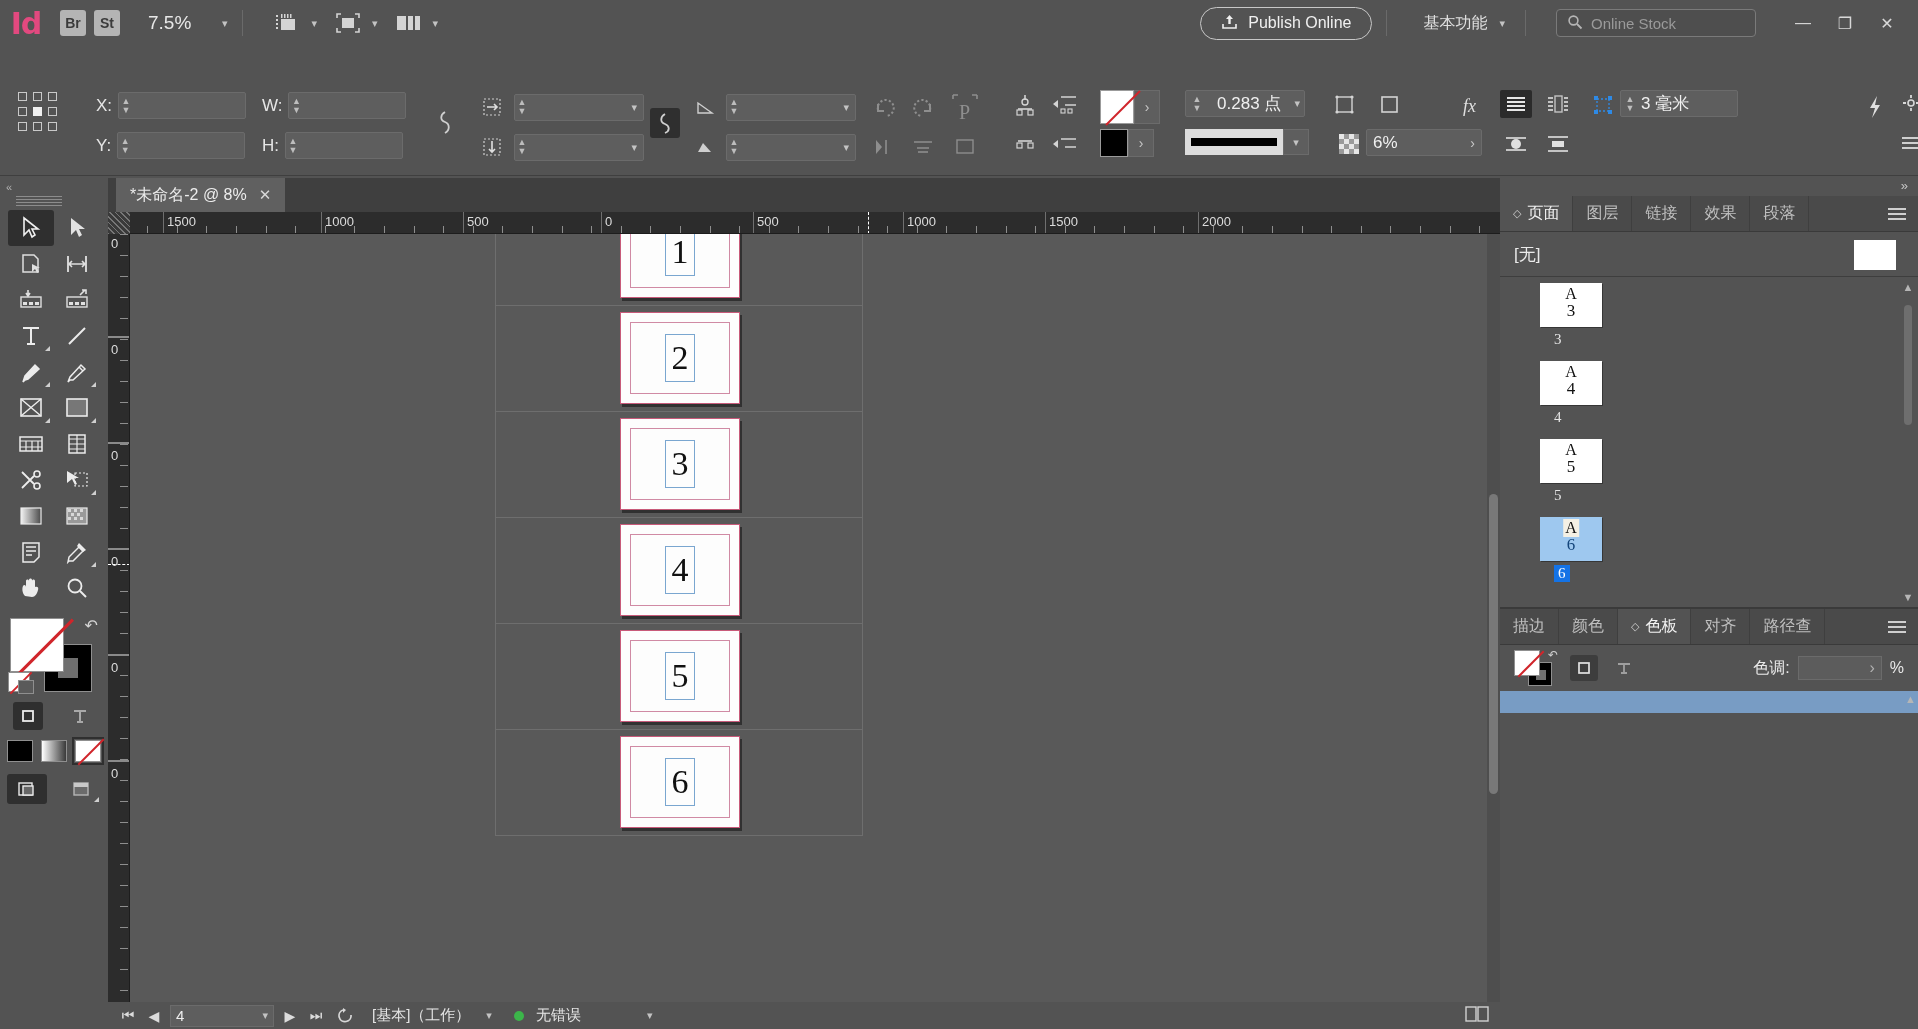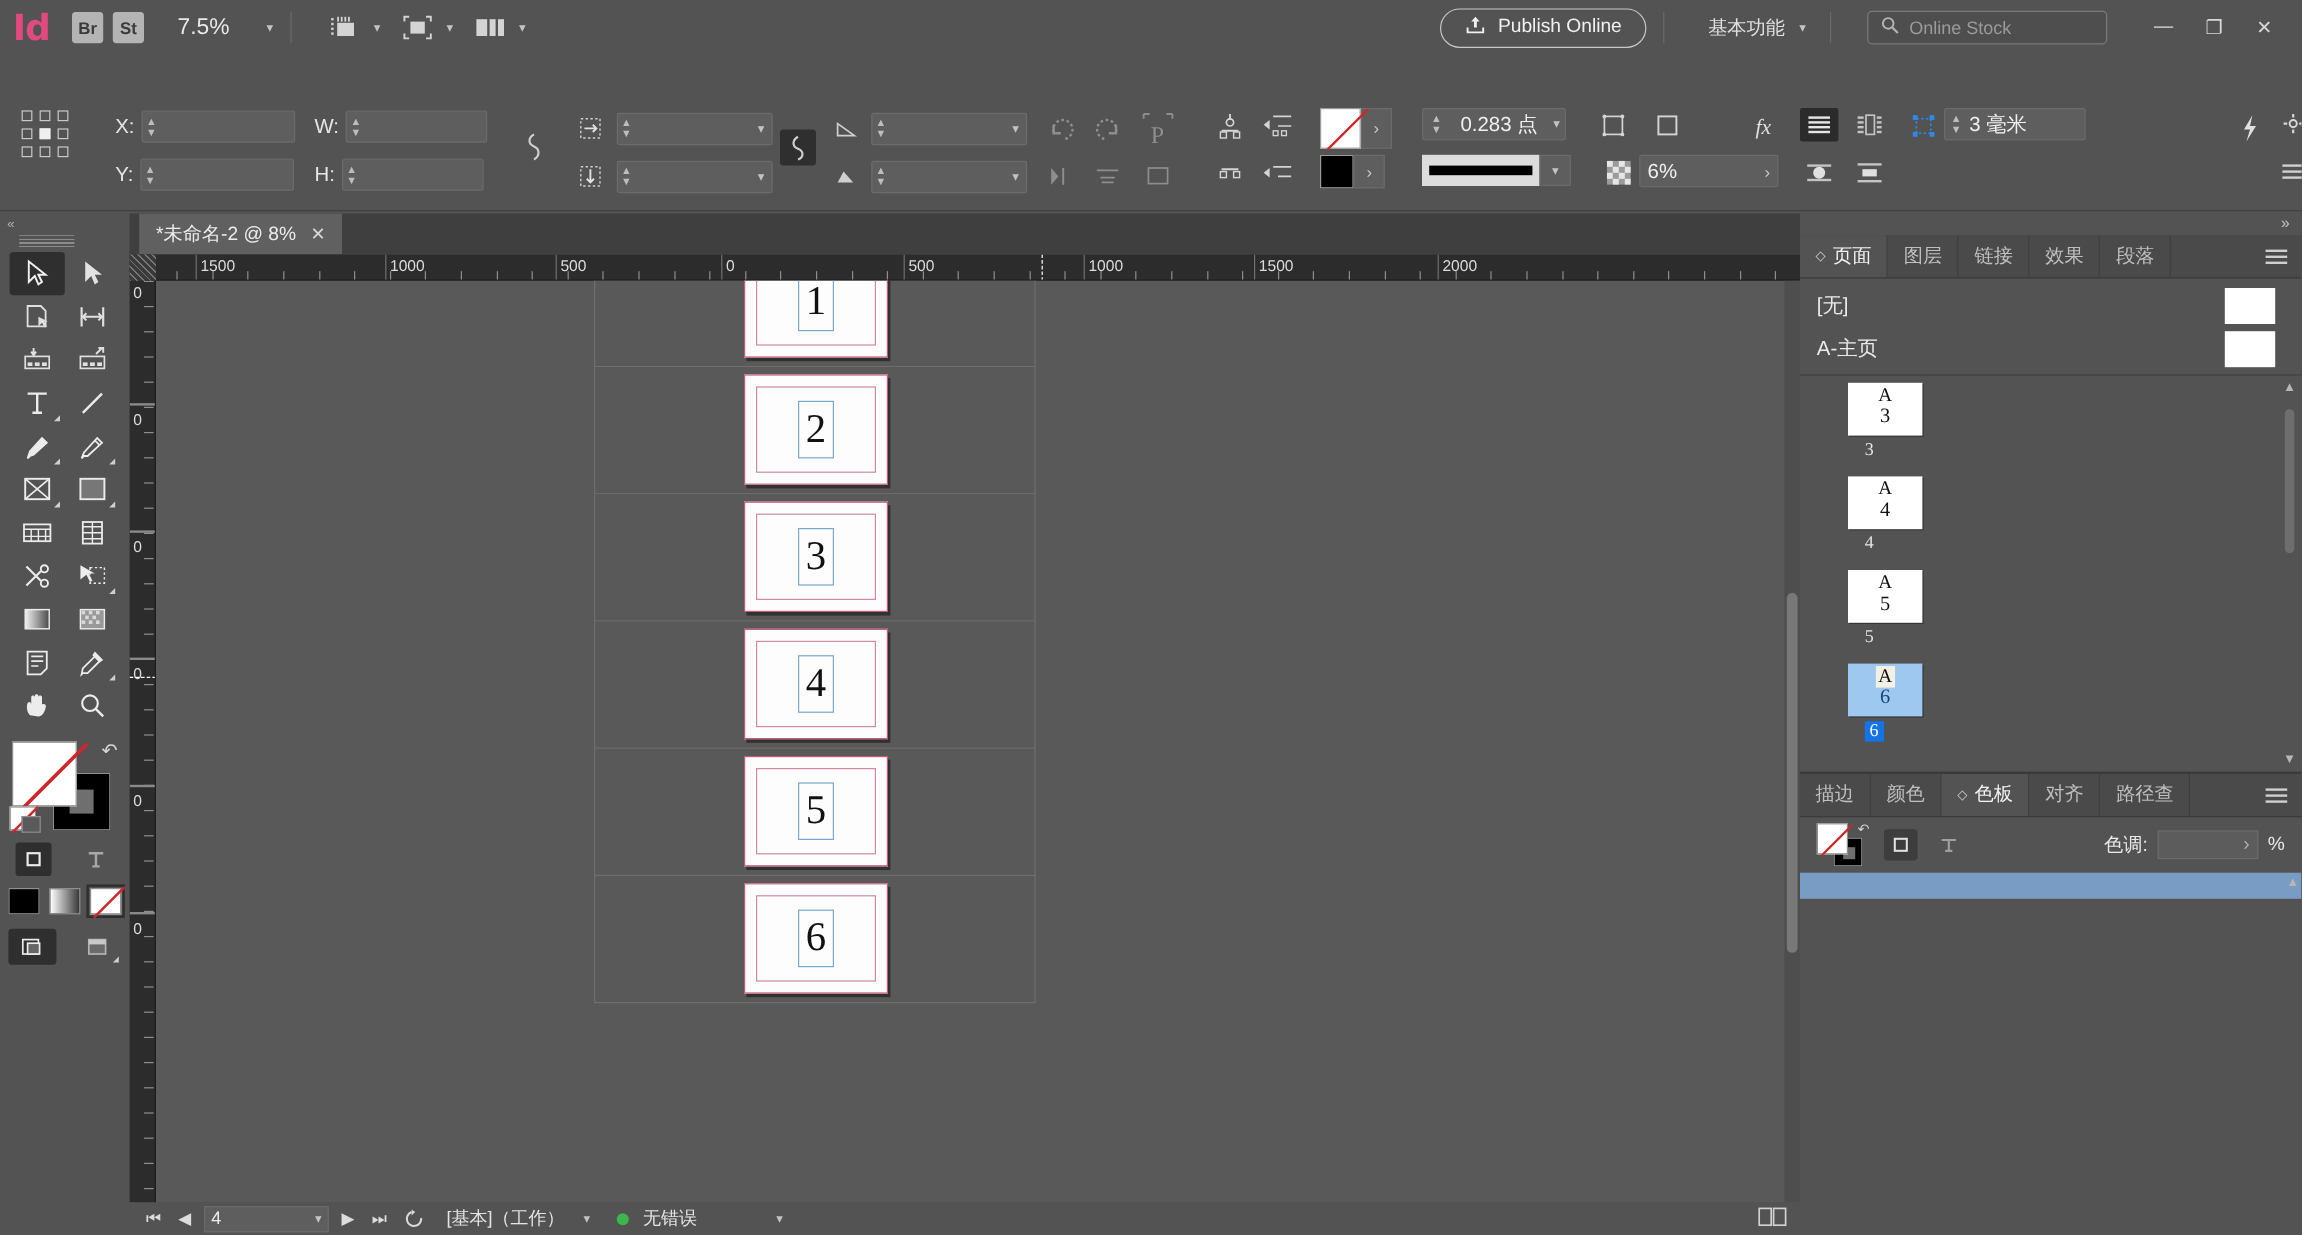--- a/index.html
+++ b/index.html
@@ -1177,24 +1177,20 @@
             <span></span>
           </div>
       </div>
     </div>
 
     <div class="masters">
       <div class="master-row">
         <span>[无]</span>
         <div class="master-thumb"></div>
       </div>
-      <div class="master-row">
-        <span>A-主页</span>
-        <div class="master-thumb"></div>
-      </div>
     </div>
     <div class="panel-divider"></div>
 
     <div class="pagelist">
       <div id="pagethumbs">
           <div class="pageitem" style="top:6px;">
             <div class="pthumb">
               <div class="A">A</div>
               <div class="n">3</div>
             </div>

